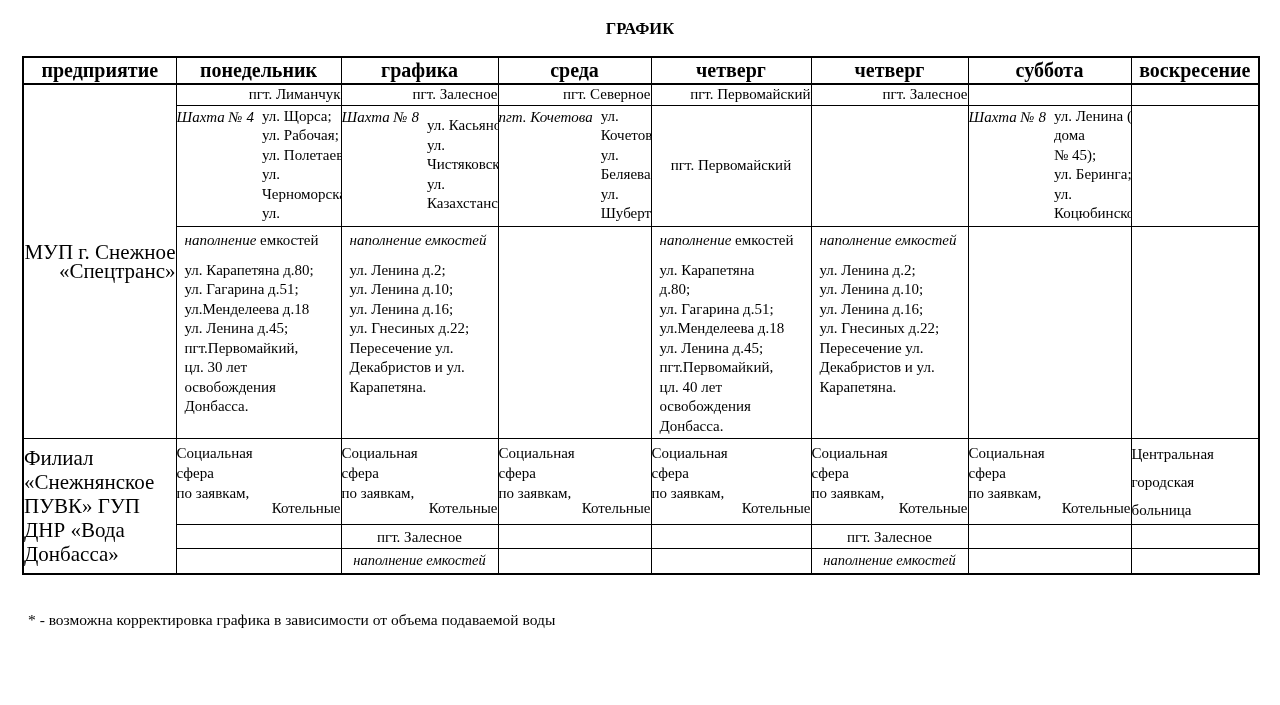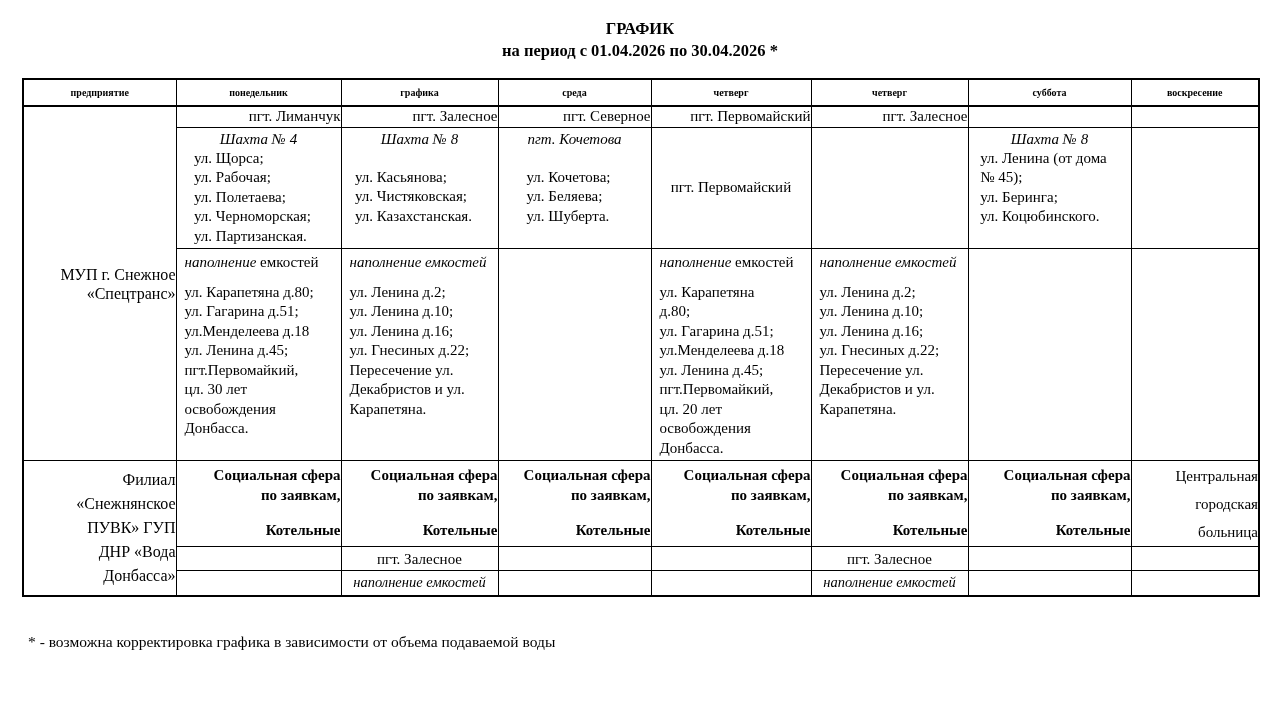--- a/index.html
+++ b/index.html
@@ -16,68 +16,67 @@
 
   
   table.schedule {
     border-collapse: collapse; table-layout: fixed;
     width: 1236px; margin: 16px 0 0 22px;
     border: 2px solid #000;
     font-size: 15px;
   }
   th, td { border: 1px solid #000; vertical-align: top; overflow: hidden; }
   th {
-    font-size: 10px; font-weight: bold; text-align: center;
+    font-size: 20px; font-weight: bold; text-align: center;
     vertical-align: middle; height: 27px; border-bottom: 2px solid #000;
   }
   .italic { font-style: italic; }
 
   
   tr.band1 td { height: 21px; text-align: right; vertical-align: middle; line-height: 19px; }
 
   
-  td.company { vertical-align: middle; text-align: center; white-space: pre-line; font-size: 16px; line-height: 24px; }
+  td.company { vertical-align: middle; text-align: center; white-space: pre-line; font-size: 21px; line-height: 24px; }
 
   
   tr.band2 td { height: 120px; }
-  .c2 { display: flex; flex-direction: column; height: 120px; padding: 1px 0 2px 0; align-items: center; }
+  .c2 { display: flex; height: 120px; padding: 1px 0 2px 0; }
   .c2-head { text-align: center; font-style: italic; line-height: 20px; flex: 0 0 auto; }
   .c2-list { text-align: left; white-space: pre-line; line-height: 19.5px; padding: 0 20px 0 8px; }
   .center-list .c2-list { margin-top: auto; margin-bottom: auto; }
   td.vmid { vertical-align: middle; text-align: center; }
 
   
   tr.band3 td { height: 195px; }
   .c3 { padding: 4px 4px 2px 8px; text-align: left; }
   .c3-label { line-height: 18px; margin-bottom: 12px; }
   .c3-list { white-space: pre-line; line-height: 19.5px; }
 
   
-  tr.band4 td { height: 85px; text-align: right; }
-  .c4 { display: flex; flex-direction: column; height: 85px; padding: 4px 0 7px 0; font-weight: bold; }
+  tr.band4 td { height: 85px; text-align: left; }
+  .c4 { display: flex; height: 85px; padding: 4px 0 7px 0; }
   .c4-social { white-space: pre-line; line-height: 20px; }
   .c4-boilers { margin-top: auto; line-height: 18px; }
   td.hospital { vertical-align: middle; white-space: pre-line; line-height: 28px; }
 
   
   tr.band5 td { height: 24px; text-align: center; vertical-align: middle; line-height: 18px; }
   tr.band6 td { height: 25px; text-align: center; vertical-align: middle; font-style: italic; font-size: 14.5px; line-height: 17px; }
 
   
   .footer { margin: 36px 0 0 28px; font-size: 15.5px; }
   .footer p { margin: 0 0 27px 0; }
 </style>
 </head>
 <body>
 
 <div class="page">
 
   <div class="title">
     <div>ГРАФИК</div>
-    <div>на период с 01.04.2026 по 30.04.2026 *</div>
   </div>
 
   <table class="schedule">
     <colgroup>
       <col style="width:153px">
         <col style="width:165px">
         <col style="width:157px">
         <col style="width:153px">
       <col style="width:160px">
         <col style="width:157px">
@@ -179,21 +178,21 @@
       <td></td>
       <td>
         <div class="c3">
           <div class="c3-label"><span class="italic">наполнение</span><span> емкостей</span></div>
           <div class="c3-list">ул. Карапетяна
 д.80;
 ул. Гагарина д.51;
 ул.Менделеева д.18
 ул. Ленина д.45;
 пгт.Первомайкий,
-цл. 20 лет
+цл. 40 лет
 освобождения
 Донбасса.</div>
         </div>
       </td>
       <td>
         <div class="c3">
           <div class="c3-label italic">наполнение емкостей</div>
           <div class="c3-list">ул. Ленина д.2;
 ул. Ленина д.10;
 ул. Ленина д.16;

